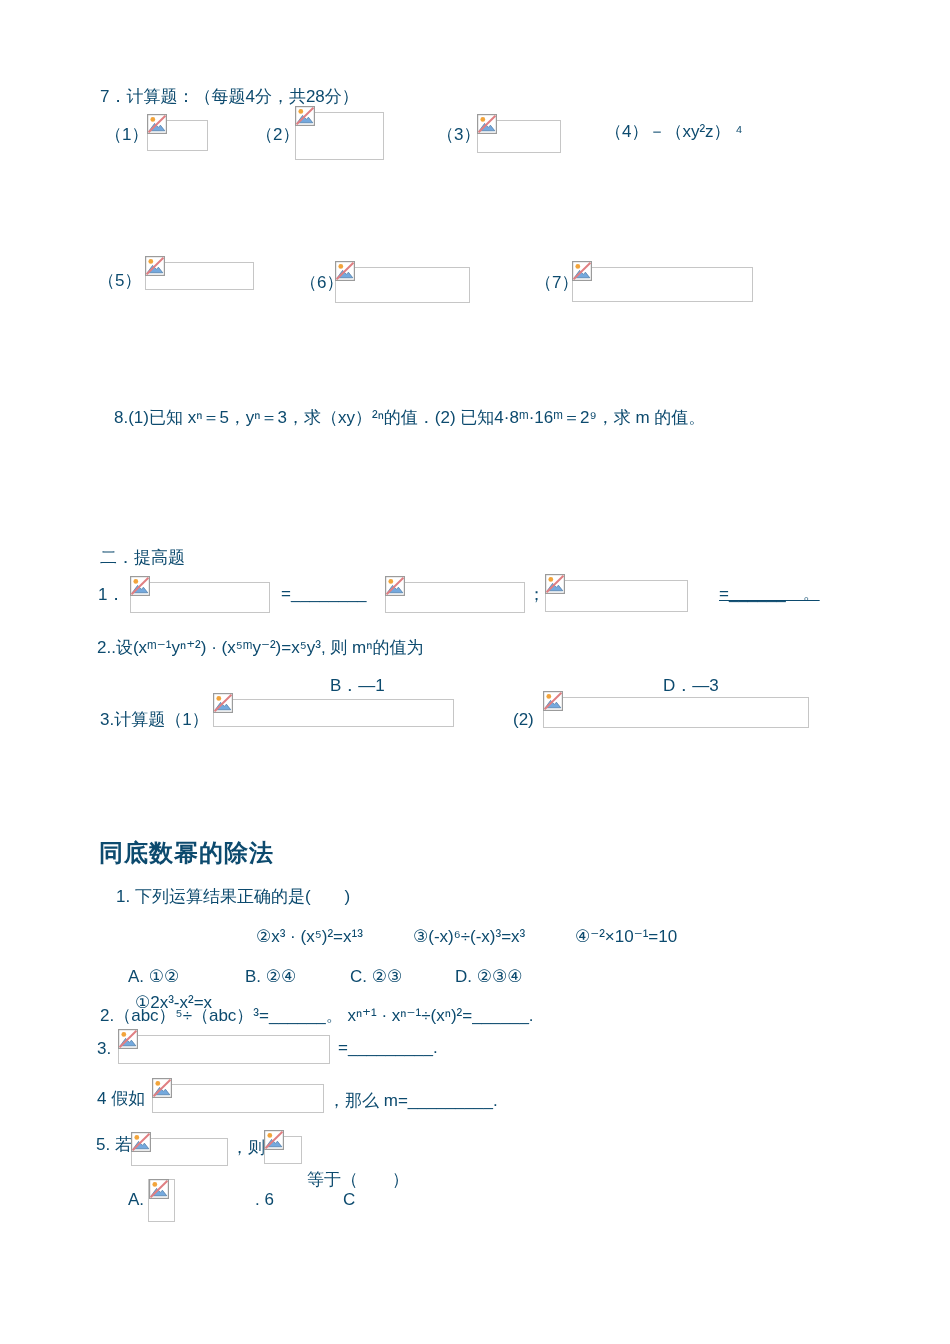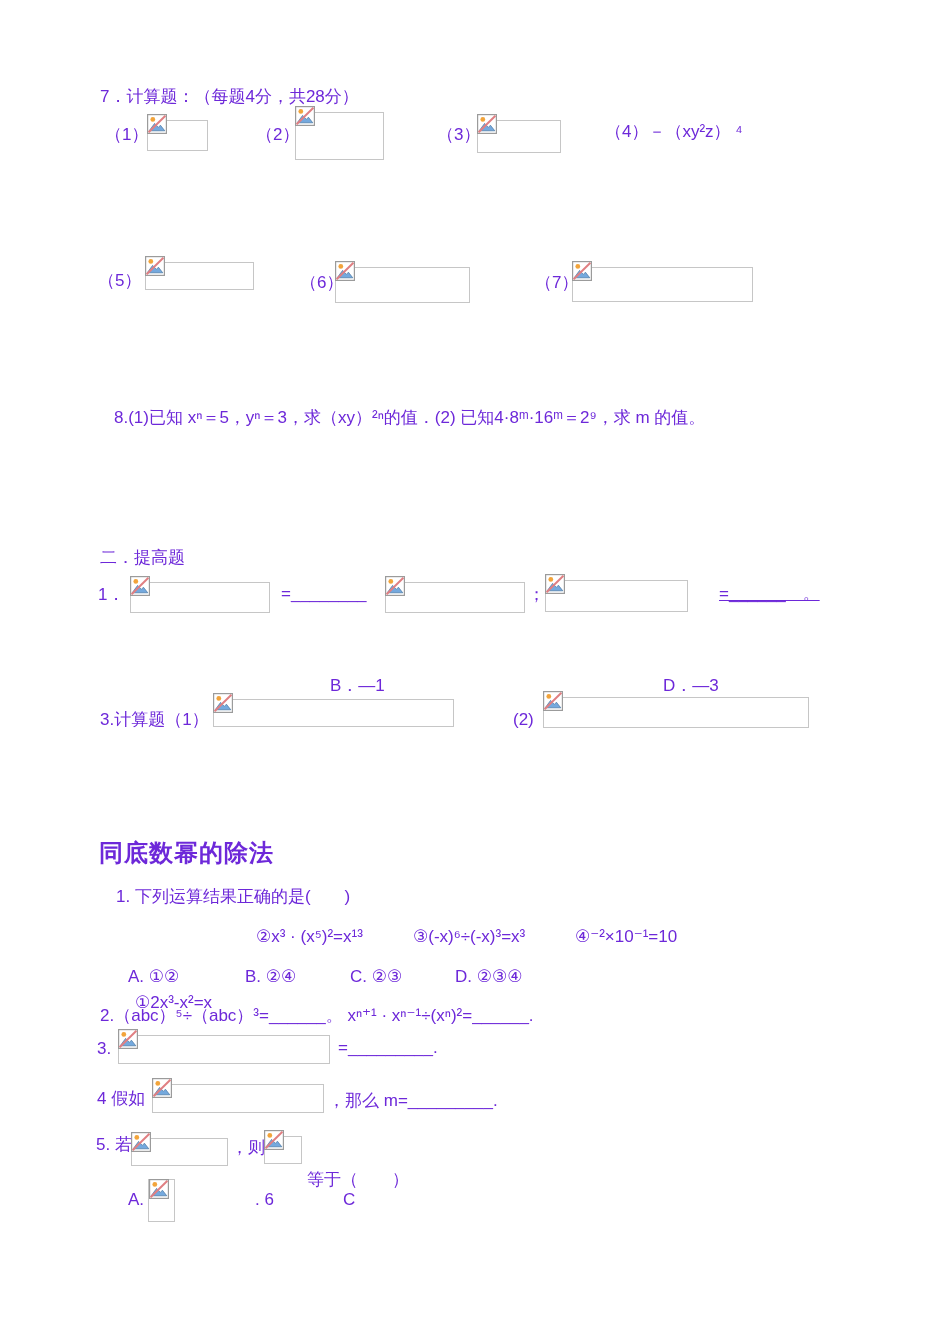--- a/index.html
+++ b/index.html
@@ -1,19 +1,19 @@
 <!DOCTYPE html>
 <html><head>
 <meta charset="utf-8">
 <style>
   html,body{margin:0;padding:0;background:#ffffff;}
   body{width:950px;height:1344px;position:relative;overflow:hidden;
        font-family:"Liberation Sans","DejaVu Sans",sans-serif;color:#000;}
   .page{position:absolute;left:0;top:0;width:950px;height:1344px;background:#fff;}
-  .t{position:absolute;white-space:pre;font-size:17px;line-height:1.25;color:#6d28d9;}
+  .t{position:absolute;white-space:pre;font-size:17px;line-height:1.25;color:#0c4a6e;}
   .h{font-weight:bold;font-size:24px;letter-spacing:1px;}
   .ph{position:absolute;background:#fff;border:1px solid #c6c6c6;box-sizing:border-box;}
   .phi{position:absolute;left:-1px;top:-7px;width:20px;height:20px;display:block;}
   .phi.in{top:-1px;left:0;}
   .phi svg{width:100%;height:100%;display:block;}
 </style>
 </head>
 <body>
 
 <div class="page">
@@ -126,20 +126,21 @@
         <svg viewBox="0 0 20 20">
           <rect x="0.6" y="0.6" width="18.8" height="18.8" fill="#fff" stroke="#9b9b9b" stroke-width="1.2"></rect>
           <circle cx="5.8" cy="5.4" r="2.4" fill="#f2a43b"></circle>
           <path d="M2.2 16.8 L7.6 9.4 L11.4 13.4 L13.4 11.2 L17.8 16.8 Z" fill="#74a9de" stroke="#46749f" stroke-width="0.7"></path>
           <line x1="1.6" y1="18.2" x2="18.4" y2="1.8" stroke="#e07f82" stroke-width="2"></line>
         </svg>
       </span>
   </div>
   <span class="t" style="left:719px;top:583px;text-decoration:underline;">=______　。</span>
 
+  <span class="t" style="left:97px;top:637px;">2..设(xᵐ⁻¹yⁿ⁺²) · (x⁵ᵐy⁻²)=x⁵y³, 则 mⁿ的值为</span>
 
   <span class="t" style="left:330px;top:675px;">B．—1</span>
   <span class="t" style="left:663px;top:675px;">D．—3</span>
 
   <span class="t" style="left:100px;top:709px;">3.计算题（1）</span>
   <div class="ph" style="left:213px;top:699px;width:241px;height:28px;">
     <span class="phi">
         <svg viewBox="0 0 20 20">
           <rect x="0.6" y="0.6" width="18.8" height="18.8" fill="#fff" stroke="#9b9b9b" stroke-width="1.2"></rect>
           <circle cx="5.8" cy="5.4" r="2.4" fill="#f2a43b"></circle>

